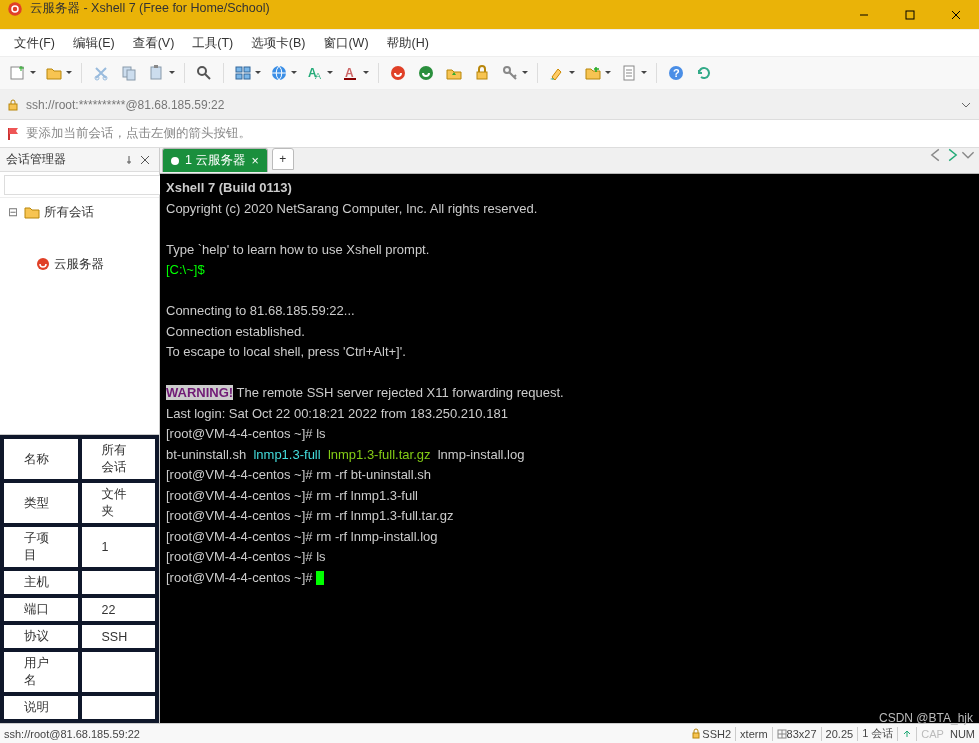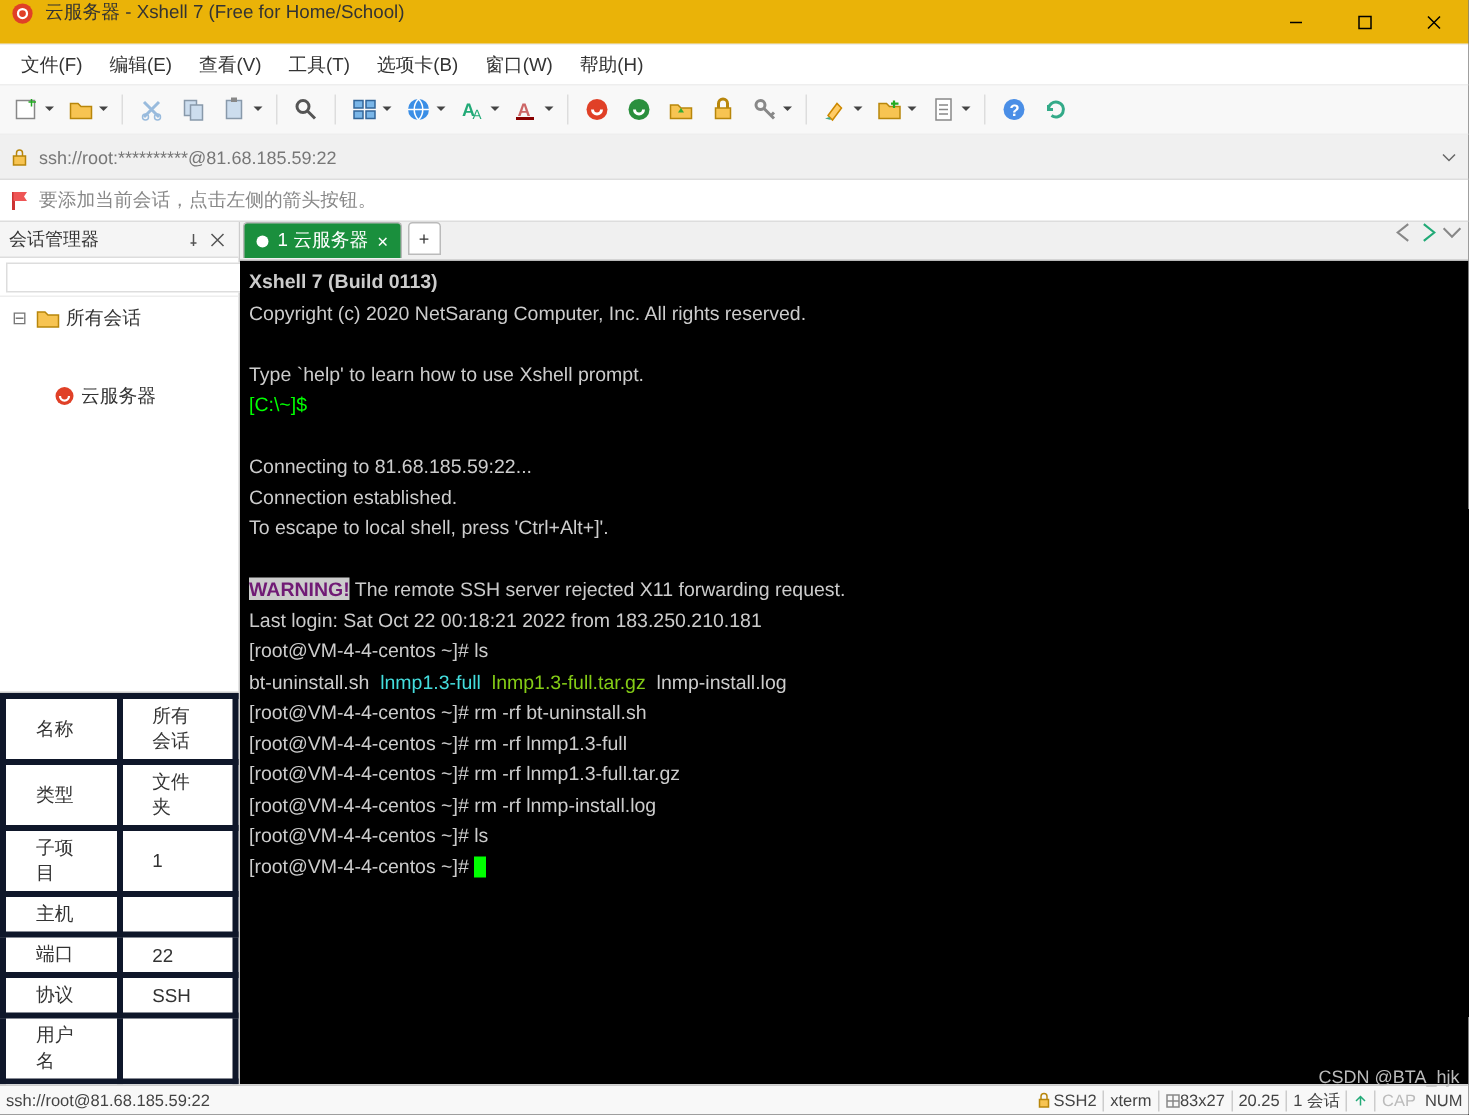--- a/index.html
+++ b/index.html
@@ -323,20 +323,24 @@
         <tr>
               <td>端口</td>
               <td>22</td>
             </tr>
         <tr>
               <td>协议</td>
               <td>SSH</td>
             </tr>
         <tr>
               <td>用户名</td>
+              <td></td>
+            </tr>
+        <tr>
+              <td>说明</td>
               <td></td>
             </tr>
       </tbody>
         </table>
     </div>
   </div>
 
   <div class="mainpane">
     <div class="tabsbar">
       <div class="tab">

